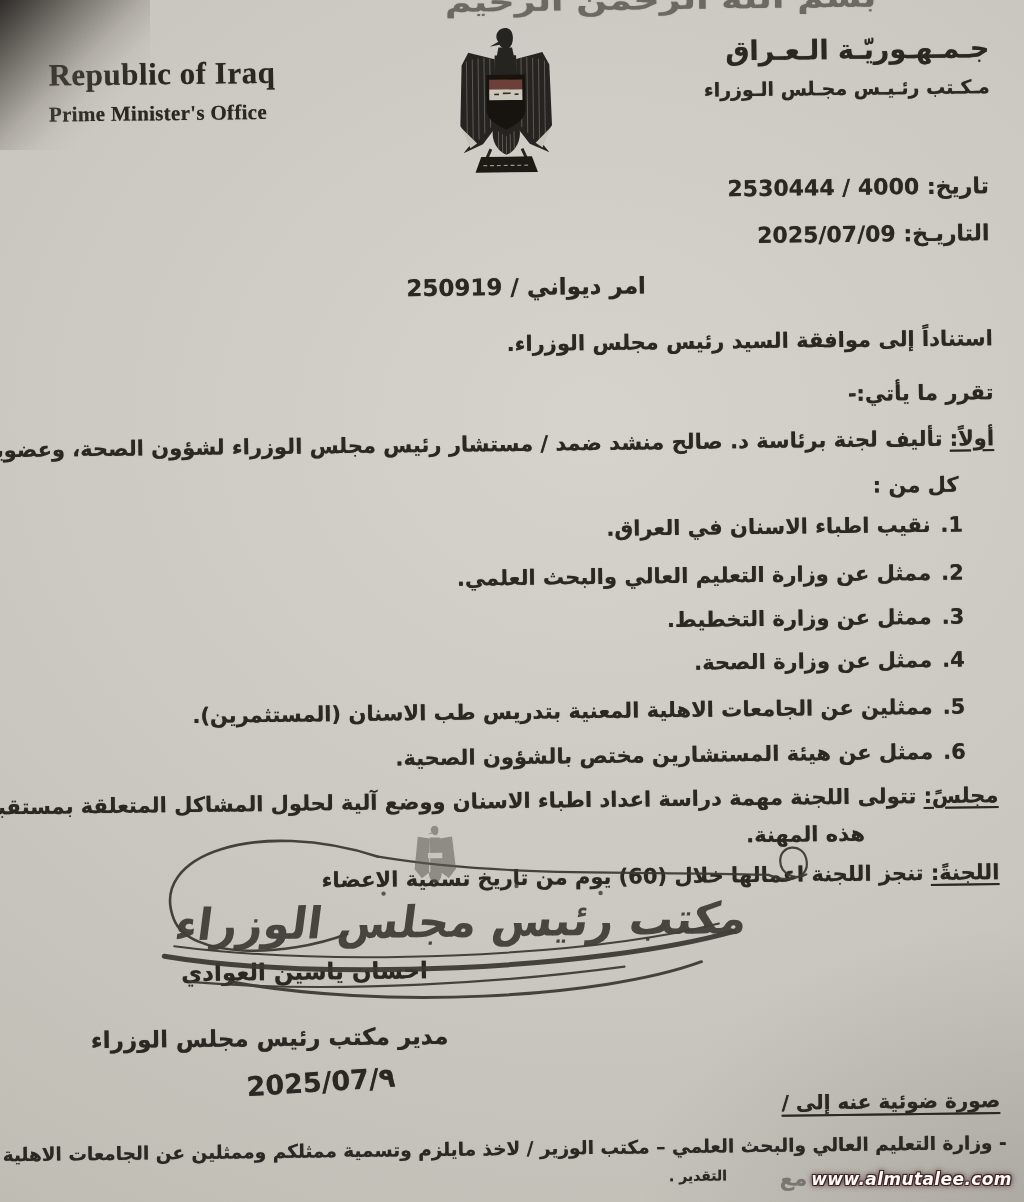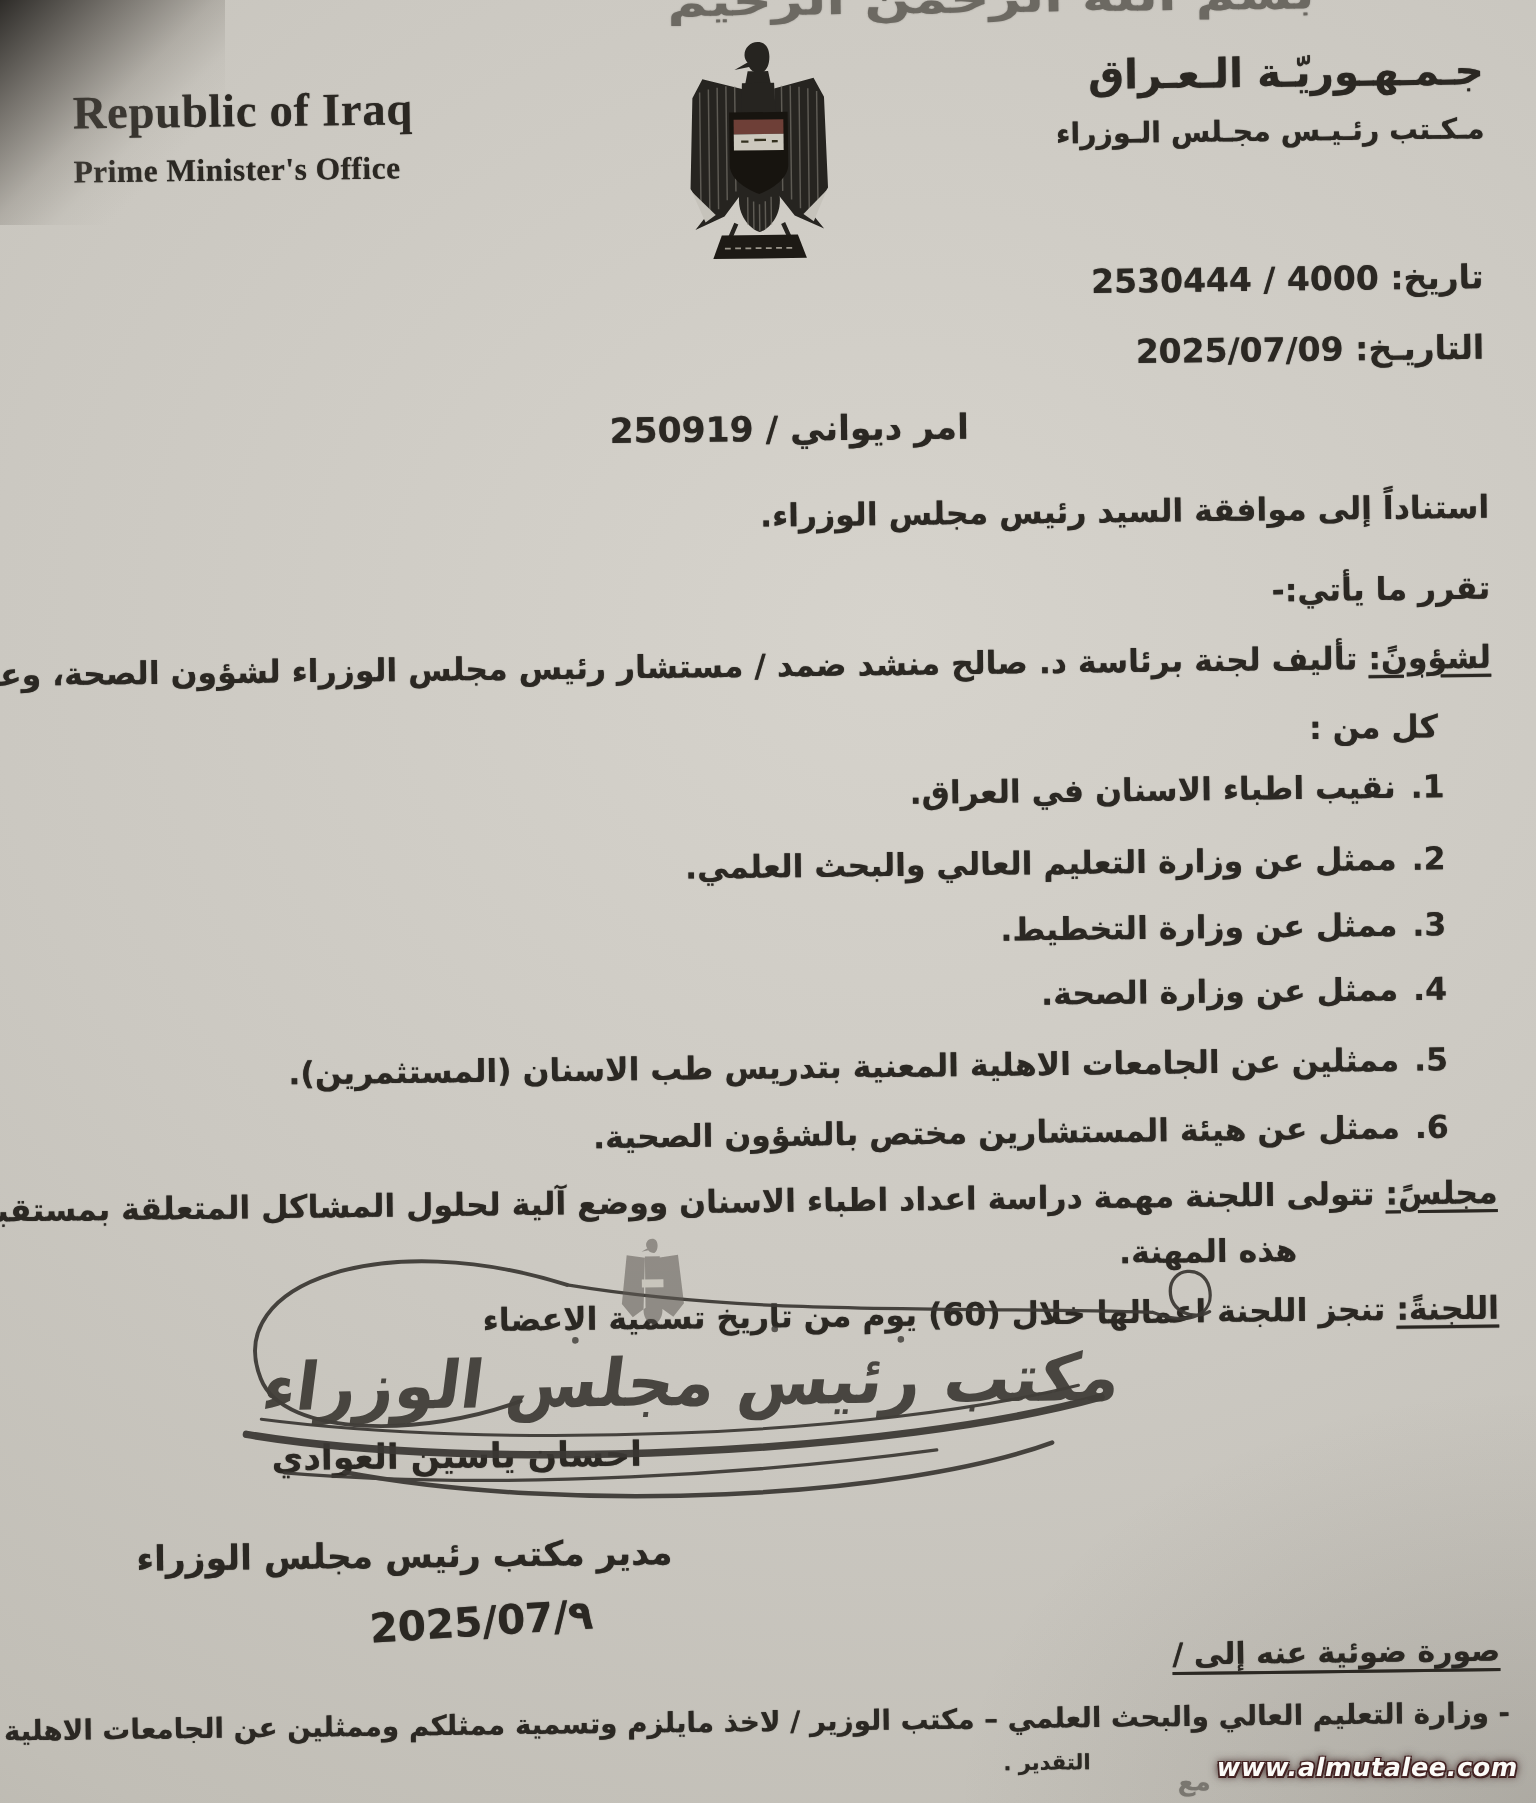--- a/index.html
+++ b/index.html
@@ -46,21 +46,21 @@
   .list-num{display:inline-block;margin-left:10px;}
 
   .sig-name{position:absolute;left:170px;top:956px;width:260px;text-align:center;font-size:23px;font-weight:bold;z-index:4;}
   .sig-title{position:absolute;left:138px;top:1022px;width:305px;text-align:center;font-size:23px;font-weight:bold;z-index:4;}
   .sig-date{position:absolute;left:235px;top:1064px;width:160px;text-align:center;font-size:27px;font-weight:bold;transform:rotate(-3deg);z-index:4;}
 
   .stamp{position:absolute;left:75px;top:820px;z-index:5;pointer-events:none;opacity:0.93;}
 
   .copy-label{position:absolute;right:30px;top:1094px;font-size:20px;font-weight:bold;text-decoration:underline;text-underline-offset:5px;}
   .copy-item{position:absolute;right:24px;top:1138px;font-size:18.5px;font-weight:600;}
-  .copy-tail-faint{position:absolute;right:224px;top:1170px;font-size:17px;font-weight:600;opacity:0.45;margin-top:12px;}
+  .copy-tail-faint{position:absolute;right:224px;top:1170px;font-size:21px;font-weight:600;opacity:0.45;}
   .copy-tail{position:absolute;right:304px;top:1170px;font-size:14px;font-weight:600;}
 
   .watermark{position:absolute;right:12px;bottom:13px;z-index:9;
     font-style:italic;font-weight:bold;font-size:17px;letter-spacing:0.4px;color:#fbfaf7;
     text-shadow:-1px -1px 0 #432222, 1px -1px 0 #432222, -1px 1px 0 #432222, 1px 1px 0 #432222, 0 0 4px #351b1b, 0 0 7px rgba(53,27,27,0.8);text-align:center;}
 </style>
 </head>
 <body>
 
 <div class="paper">
@@ -116,21 +116,21 @@
         <span>2025/07/09</span>
       </div>
     </div>
 
     <div class="doc-title rtl nowrap ink">امر ديواني / 250919</div>
 
     <div class="line rtl nowrap ink" style="right:28px;top:332px;">استناداً إلى موافقة السيد رئيس مجلس الوزراء.</div>
     <div class="line rtl nowrap ink" style="right:28px;top:386px;">تقرر ما يأتي:-</div>
 
     <div class="line rtl nowrap ink" style="right:28px;top:432px;">
-      <span class="b ul">لشؤونً:</span><span> تأليف لجنة برئاسة د. </span><span class="b">صالح منشد ضمد</span><span> / مستشار رئيس مجلس الوزراء لشؤون الصحة، وعضوية</span>
+      <span class="b ul">أولاً:</span><span> تأليف لجنة برئاسة د. </span><span class="b">صالح منشد ضمد</span><span> / مستشار رئيس مجلس الوزراء لشؤون الصحة، وعضوية</span>
     </div>
     <div class="line rtl nowrap ink" style="right:64px;top:478px;">كل من :</div>
 
     <div class="line rtl nowrap ink" style="right:60px;top:518px;">
       <span class="list-num">1.</span><span>نقيب اطباء الاسنان في العراق.</span>
     </div>
     <div class="line rtl nowrap ink" style="right:60px;top:566px;">
       <span class="list-num">2.</span><span>ممثل عن وزارة التعليم العالي والبحث العلمي.</span>
     </div>
     <div class="line rtl nowrap ink" style="right:60px;top:610px;">

